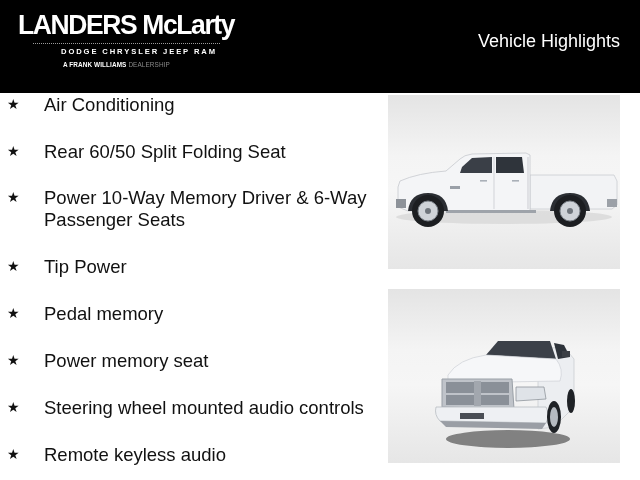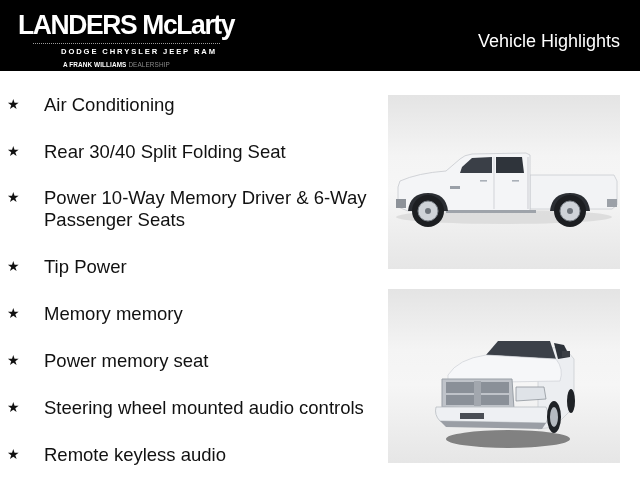--- a/index.html
+++ b/index.html
@@ -1,20 +1,20 @@
 <!DOCTYPE html>
 <html><head>
   <meta charset="utf-8">
   <style>
     * { margin: 0; padding: 0; box-sizing: border-box; }
     html, body { width: 640px; height: 480px; overflow: hidden; background: #ffffff; }
     body { position: relative; font-family: "Liberation Sans", sans-serif; color: #111; }
 
     .header {
-      position: absolute; left: 0; top: 0; width: 640px; height: 71px;
+      position: absolute; left: 0; top: 0; width: 640px; height: 93px;
       background: #000000;
     }
     .logo { position: absolute; left: 18px; top: 10px; width: 205px; color: #fff; }
     .logo-main {
       font-family: "Liberation Sans", sans-serif; font-weight: bold;
       font-size: 27px; letter-spacing: -1.4px; line-height: 30px; white-space: nowrap;
       transform: scaleX(0.98); transform-origin: left center;
     }
     .logo-sep {
       position: absolute; left: 15px; top: 33px; width: 187px; height: 0;
@@ -71,33 +71,33 @@
   <div class="header-title">Vehicle Highlights</div>
 </div>
 
 <ul class="features">
   <li class="feature" style="top:0px">
     <span class="star">★</span>
     <span class="text">Air Conditioning</span>
   </li>
   <li class="feature" style="top:47px">
     <span class="star">★</span>
-    <span class="text">Rear 30/40 Split Folding Seat</span>
+    <span class="text">Rear 60/50 Split Folding Seat</span>
   </li>
   <li class="feature" style="top:93px">
     <span class="star">★</span>
     <span class="text">Power 10-Way Memory Driver &amp; 6-Way Passenger Seats</span>
   </li>
   <li class="feature" style="top:162px">
     <span class="star">★</span>
     <span class="text">Tip Power</span>
   </li>
   <li class="feature" style="top:209px">
     <span class="star">★</span>
-    <span class="text">Memory memory</span>
+    <span class="text">Pedal memory</span>
   </li>
   <li class="feature" style="top:256px">
     <span class="star">★</span>
     <span class="text">Power memory seat</span>
   </li>
   <li class="feature" style="top:303px">
     <span class="star">★</span>
     <span class="text">Steering wheel mounted audio controls</span>
   </li>
   <li class="feature" style="top:350px">

